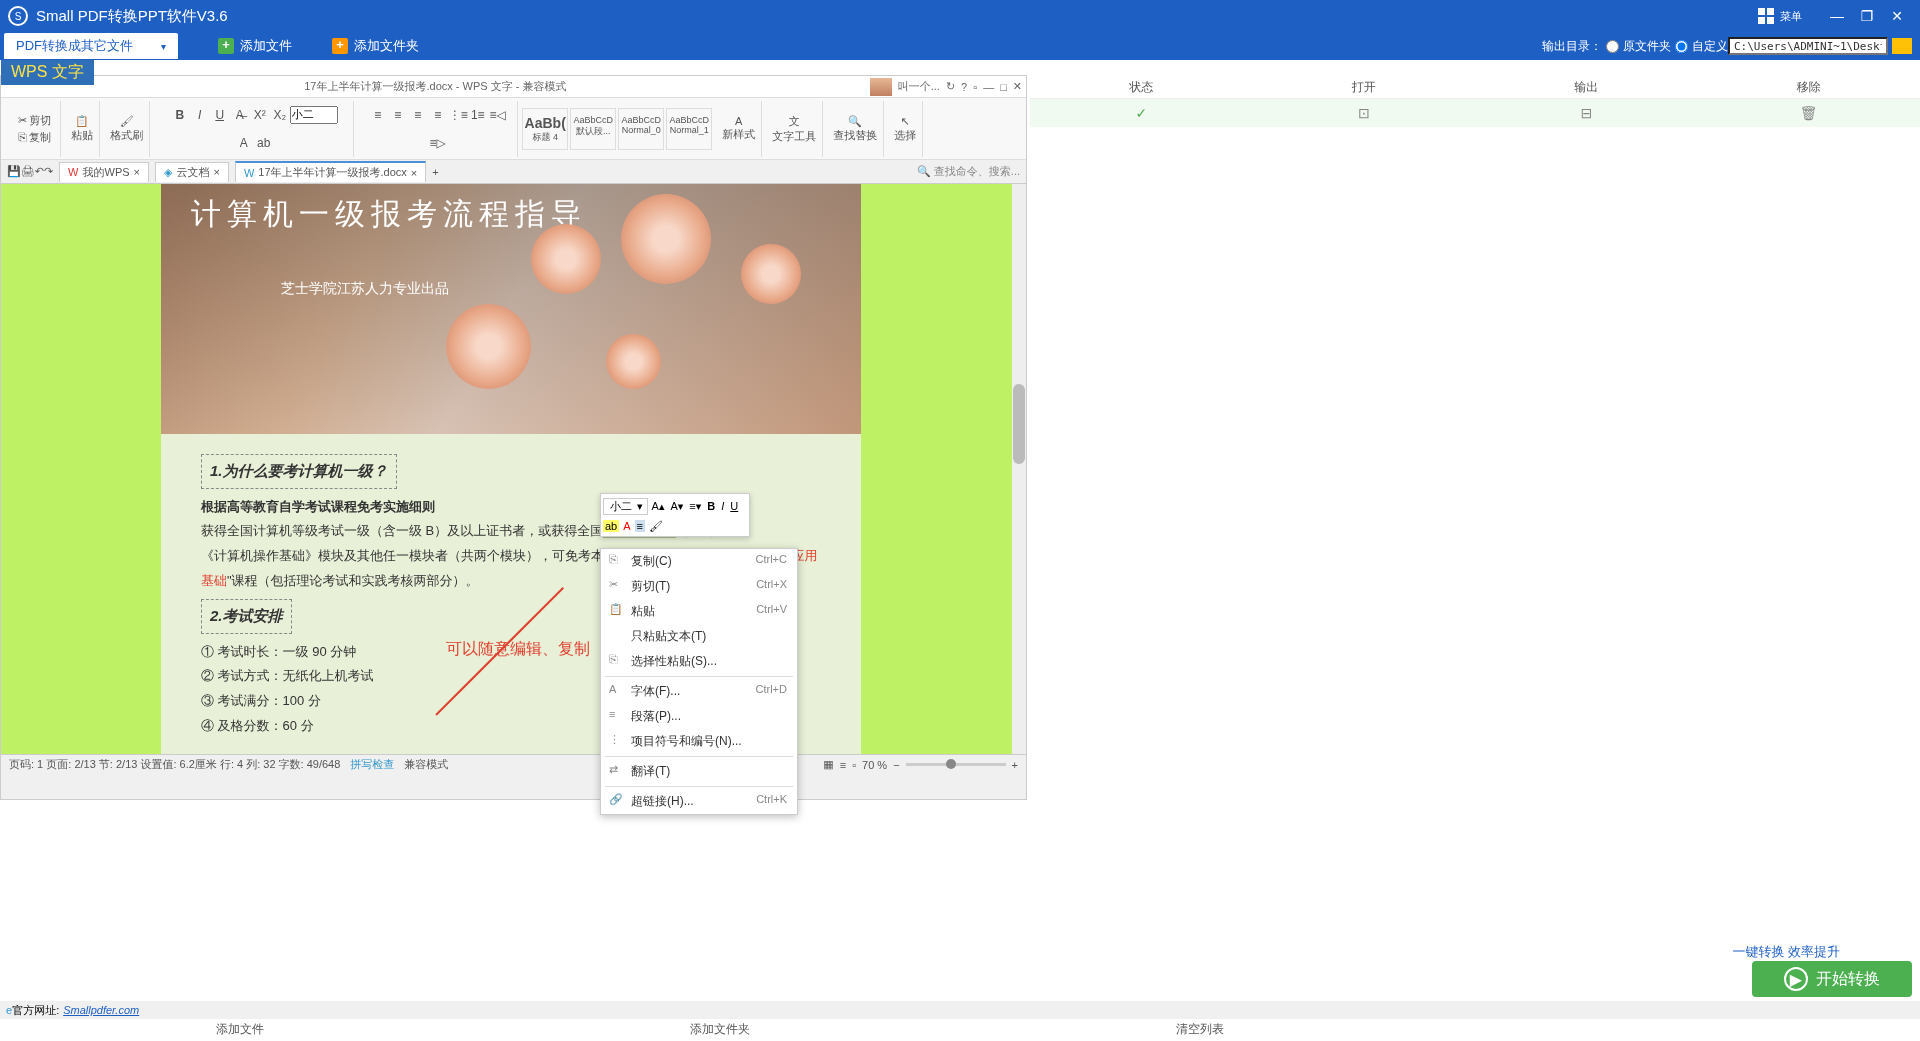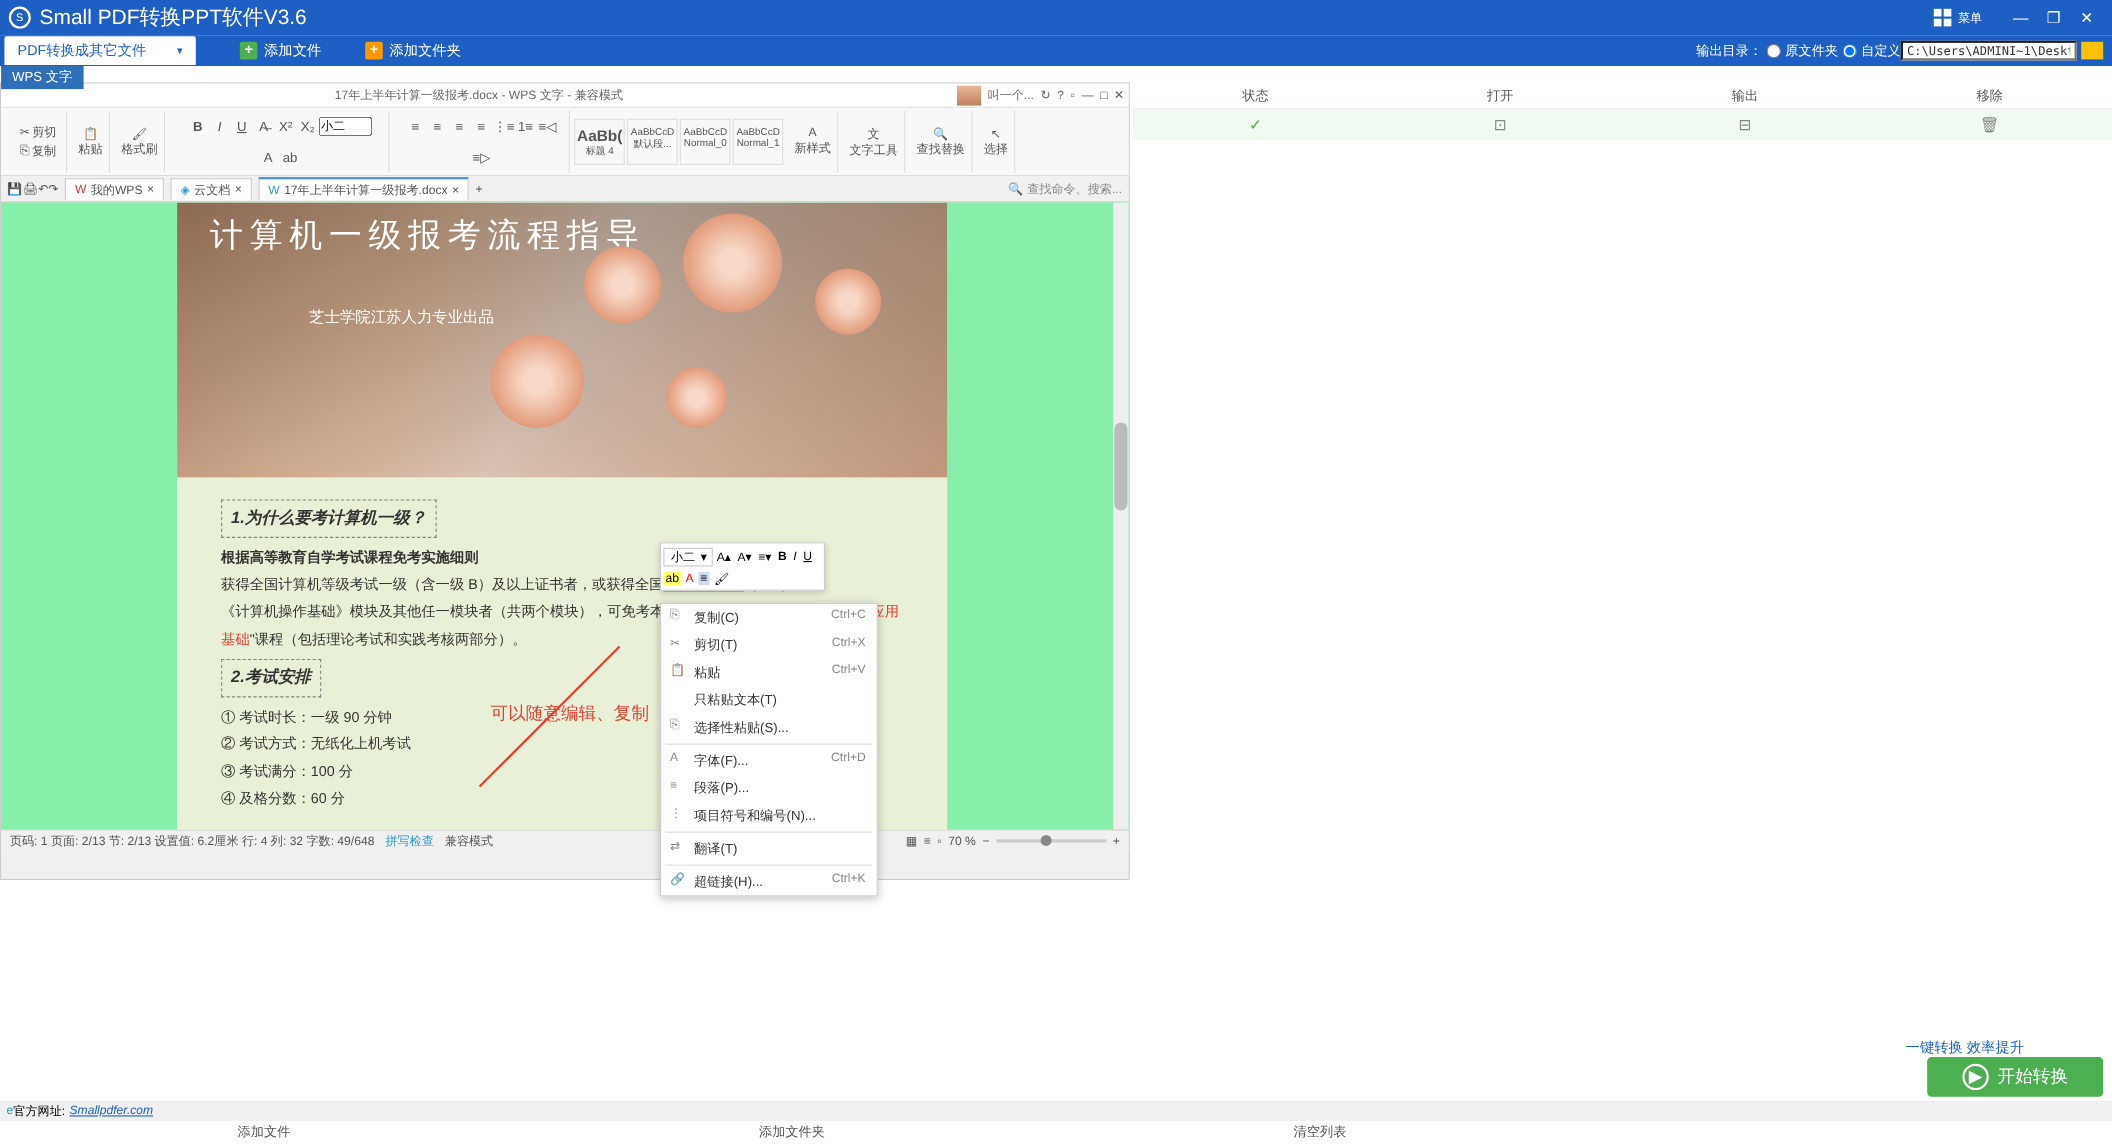--- a/index.html
+++ b/index.html
@@ -1,62 +1,62 @@
 <!DOCTYPE html>
 <html><head>
   <meta charset="utf-8">
   <style>
     * { margin: 0; padding: 0; box-sizing: border-box; font-family: "Microsoft YaHei", sans-serif; }
     body { width: 1920px; height: 1041px; overflow: hidden; background: #fff; position: relative; }
     
     
     .title-bar { height: 32px; background: #1e5fc4; color: #fff; display: flex; align-items: center; padding: 0 8px; }
     .title-bar .logo { width: 20px; height: 20px; border: 2px solid #fff; border-radius: 50%; display: flex; align-items: center; justify-content: center; margin-right: 8px; font-size: 10px; }
-    .title-bar .title { font-size: 19px; flex: 1; }
+    .title-bar .title { font-size: 15px; flex: 1; }
     .title-bar .menu-btn { display: flex; align-items: center; margin-right: 20px; font-size: 11px; }
     .title-bar .menu-btn .grid { display: grid; grid-template-columns: 7px 7px; grid-template-rows: 7px 7px; gap: 2px; margin-right: 6px; }
     .title-bar .menu-btn .grid span { background: #fff; }
     .title-bar .win-btn { width: 30px; text-align: center; font-size: 14px; cursor: pointer; }
     
     
     .tab-bar { height: 28px; background: #1e5fc4; display: flex; align-items: center; }
     .tab-active { background: #fff; color: #1e5fc4; padding: 4px 12px; font-size: 13px; border-radius: 2px 2px 0 0; margin-left: 4px; display: flex; align-items: center; gap: 20px; }
     .tab-active .chev { margin-left: 8px; font-size: 10px; }
     .add-btn { display: flex; align-items: center; color: #fff; font-size: 13px; margin-left: 40px; }
     .add-btn .plus { width: 16px; height: 16px; background: #4caf50; color: #fff; text-align: center; line-height: 14px; margin-right: 6px; border-radius: 2px; font-weight: bold; }
     .add-btn .plus2 { background: #ff9800; }
     .output-area { margin-left: auto; display: flex; align-items: center; color: #fff; font-size: 12px; padding-right: 8px; }
     .output-area input[type=radio] { margin: 0 4px; }
     .output-path { background: #fff; color: #333; width: 160px; height: 18px; font-size: 11px; padding: 0 4px; font-family: monospace; }
     .folder-ico { width: 20px; height: 16px; background: #ffc107; margin-left: 4px; }
     
     
     .wps-window { position: absolute; left: 0; top: 75px; width: 1027px; height: 725px; background: #f0f0f0; border: 1px solid #ccc; }
-    .wps-tab { position: absolute; left: 0; top: -16px; background: #2f6fb7; color: #ffffff; font-size: 12px; padding: 2px 10px; }
+    .wps-tab { position: absolute; left: 0; top: -16px; background: #2f6fb7; color: #fde047; font-size: 16px; padding: 2px 10px; }
     .wps-titlebar { height: 22px; background: #fff; border-bottom: 1px solid #ddd; display: flex; align-items: center; font-size: 11px; color: #666; }
     .wps-titlebar .doc-title { margin: 0 auto; }
     .wps-titlebar .right-area { display: flex; align-items: center; gap: 6px; padding-right: 4px; }
     .wps-titlebar .avatar { width: 22px; height: 18px; background: linear-gradient(#e8b896,#c08060); }
     
     .wps-menu { height: 24px; background: #fff; display: flex; align-items: center; font-size: 12px; }
     .wps-menu span { padding: 0 10px; color: #555; }
     .wps-menu .active { color: #4a90d9; border-bottom: 2px solid #4a90d9; }
     
     .wps-ribbon { height: 62px; background: #f8f8f8; border-bottom: 1px solid #ddd; display: flex; align-items: center; padding: 4px 8px; font-size: 11px; color: #555; gap: 4px; }
     .ribbon-group { display: flex; flex-direction: column; align-items: center; padding: 0 6px; border-right: 1px solid #ddd; height: 56px; justify-content: center; }
     .ribbon-btn { display: flex; align-items: center; gap: 2px; padding: 1px 3px; }
     .fmt-btn { width: 20px; height: 20px; border: 1px solid transparent; text-align: center; line-height: 18px; font-size: 12px; }
     .style-preview { border: 1px solid #ddd; width: 46px; height: 42px; font-size: 9px; text-align: center; padding-top: 6px; }
     
     .wps-tabs-bar { height: 24px; background: #f0f0f0; border-bottom: 1px solid #ccc; display: flex; align-items: center; font-size: 11px; padding: 0 6px; color: #555; }
     .wps-tabs-bar .doc-tab { background: #fff; border: 1px solid #ccc; border-bottom: none; padding: 2px 8px; margin-left: 6px; display: flex; align-items: center; gap: 4px; }
     .wps-tabs-bar .doc-tab.active-tab { border-top: 2px solid #4a90d9; }
     .wps-tabs-bar .search-cmd { margin-left: auto; color: #888; }
     
-    .doc-area { height: 570px; background: #86efac; position: relative; overflow: hidden; }
+    .doc-area { height: 570px; background: #bef264; position: relative; overflow: hidden; }
     .doc-page { position: absolute; left: 160px; top: 0; width: 700px; background: #fff; }
     .doc-header { height: 250px; background: linear-gradient(rgba(0,0,0,0.3),rgba(0,0,0,0.1)), linear-gradient(120deg,#c89878 0%,#e8c0a0 30%,#f0d8c8 50%,#d8a888 100%); position: relative; color: #fff; }
     .rose { position: absolute; border-radius: 50%; background: radial-gradient(#f8d8c8 20%,#e8a888 60%,#c87858); }
     .doc-header h1 { font-size: 30px; font-weight: normal; padding: 10px 30px; letter-spacing: 6px; }
     .doc-header .sub { font-size: 14px; padding: 35px 0 0 120px; }
     .doc-body { background: #e8f0d8; padding: 14px 40px; font-size: 13px; color: #333; line-height: 1.9; min-height: 330px; }
     .doc-body h2 { font-size: 15px; font-style: italic; border: 1px dashed #888; display: inline-block; padding: 2px 8px; margin: 6px 0; }
     .highlight { background: #a8c088; }
     .red-text { color: #e04030; }
     .annotation { position: absolute; color: #e04030; font-size: 16px; left: 445px; top: 455px; }

